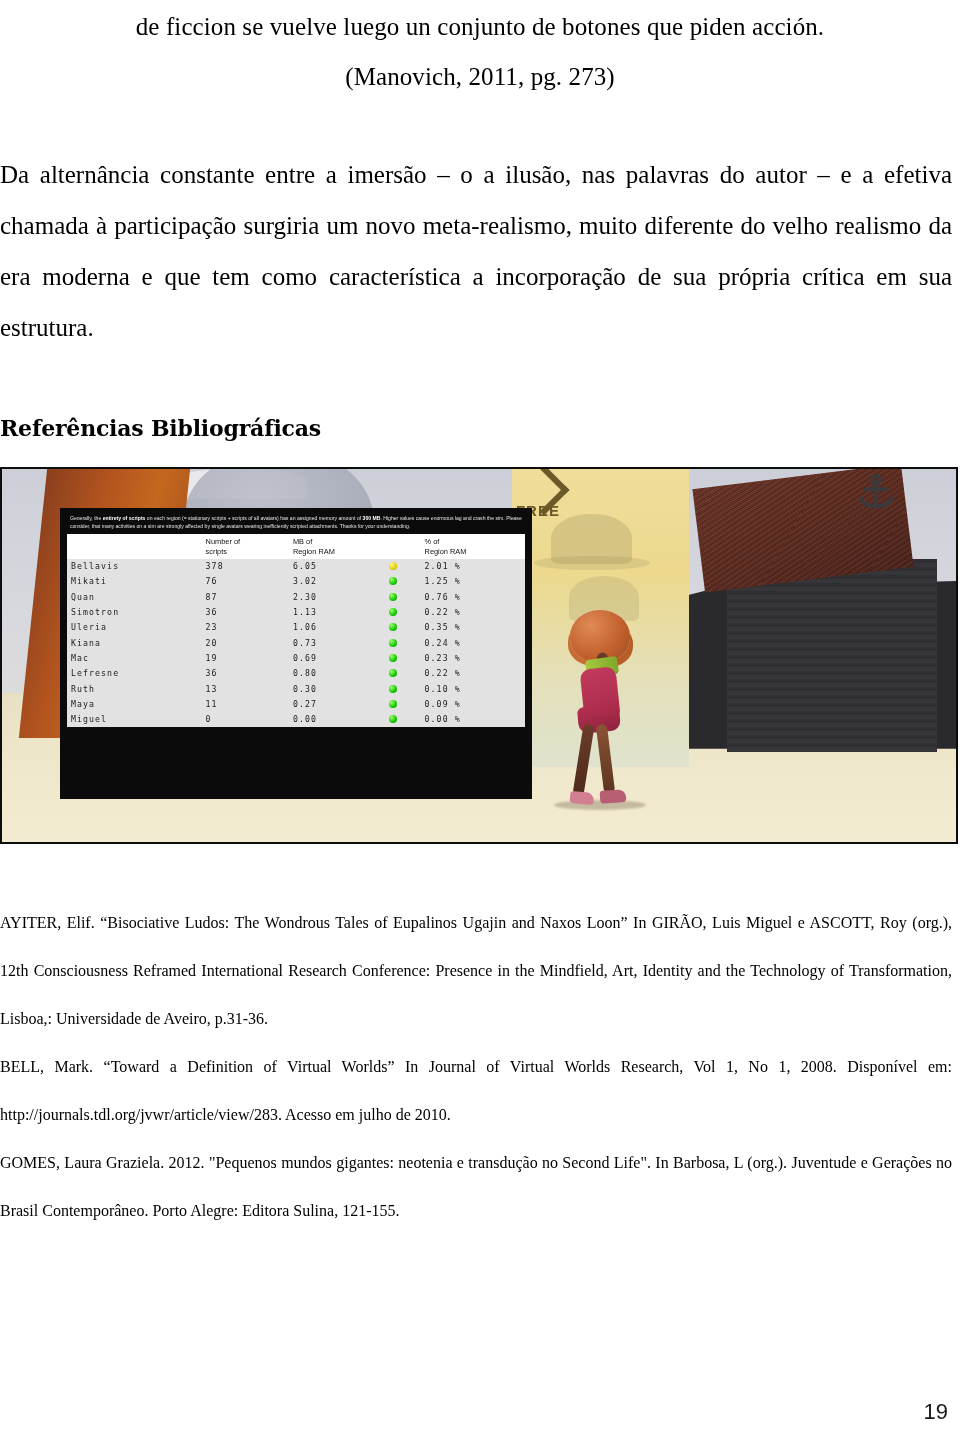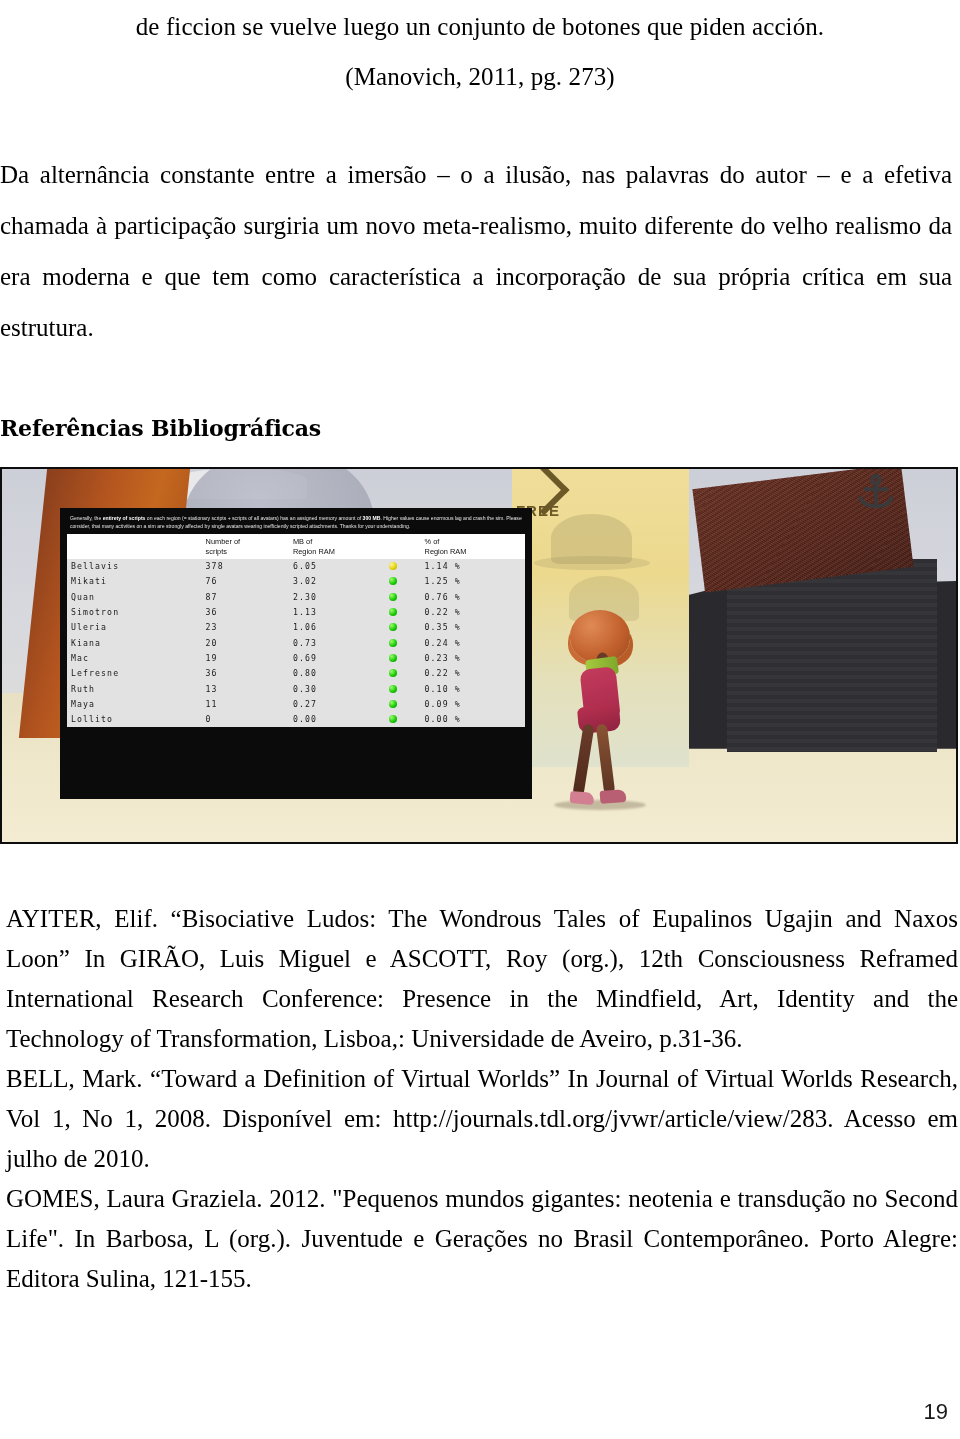--- a/index.html
+++ b/index.html
@@ -314,25 +314,25 @@
     border-radius: 50%;
     vertical-align: -1px;
   }
   .dot.green  { background: radial-gradient(circle at 32% 30%, #9bff6a, #12c400 62%, #0a8f00); }
   .dot.yellow { background: radial-gradient(circle at 32% 30%, #fff69b, #e0d000 62%, #a89000); }
   .pct-sign { letter-spacing: 0; }
 
   
   .refs {
     position: absolute;
-    left: 6px;
+    left: 0px;
     top: 899px;
     width: 952px;
-    font-size: 25px;
-    line-height: 40px;
+    font-size: 16px;
+    line-height: 48px;
   }
   .ref {
     text-align: justify;
     text-justify: inter-word;
     margin: 0;
   }
   .ref.last { text-align: justify; }
 
   .page-number {
     position: absolute;
@@ -414,21 +414,21 @@
               <th class="col-pct">% of
 Region RAM</th>
             </tr>
           </thead>
           <tbody id="hud-body">
               <tr>
                 <td class="col-name">Bellavis</td>
                 <td class="col-num">378</td>
                 <td class="col-mb">6.05</td>
                 <td class="col-dot"><span class="dot yellow"></span></td>
-                <td class="col-pct"><span>1.14  </span><span class="pct-sign">%</span></td>
+                <td class="col-pct"><span>2.01  </span><span class="pct-sign">%</span></td>
               </tr>
               <tr>
                 <td class="col-name">Mikati</td>
                 <td class="col-num">76</td>
                 <td class="col-mb">3.02</td>
                 <td class="col-dot"><span class="dot green"></span></td>
                 <td class="col-pct"><span>1.25  </span><span class="pct-sign">%</span></td>
               </tr>
               <tr>
                 <td class="col-name">Quan</td>
@@ -480,21 +480,21 @@
                 <td class="col-pct"><span>0.10  </span><span class="pct-sign">%</span></td>
               </tr>
               <tr>
                 <td class="col-name">Maya</td>
                 <td class="col-num">11</td>
                 <td class="col-mb">0.27</td>
                 <td class="col-dot"><span class="dot green"></span></td>
                 <td class="col-pct"><span>0.09  </span><span class="pct-sign">%</span></td>
               </tr>
               <tr>
-                <td class="col-name">Lollito</td>
+                <td class="col-name">Miguel</td>
                 <td class="col-num">0</td>
                 <td class="col-mb">0.00</td>
                 <td class="col-dot"><span class="dot green"></span></td>
                 <td class="col-pct"><span>0.00  </span><span class="pct-sign">%</span></td>
               </tr>
             </tbody>
         </table>
       </div>
     </div>
   </div>

